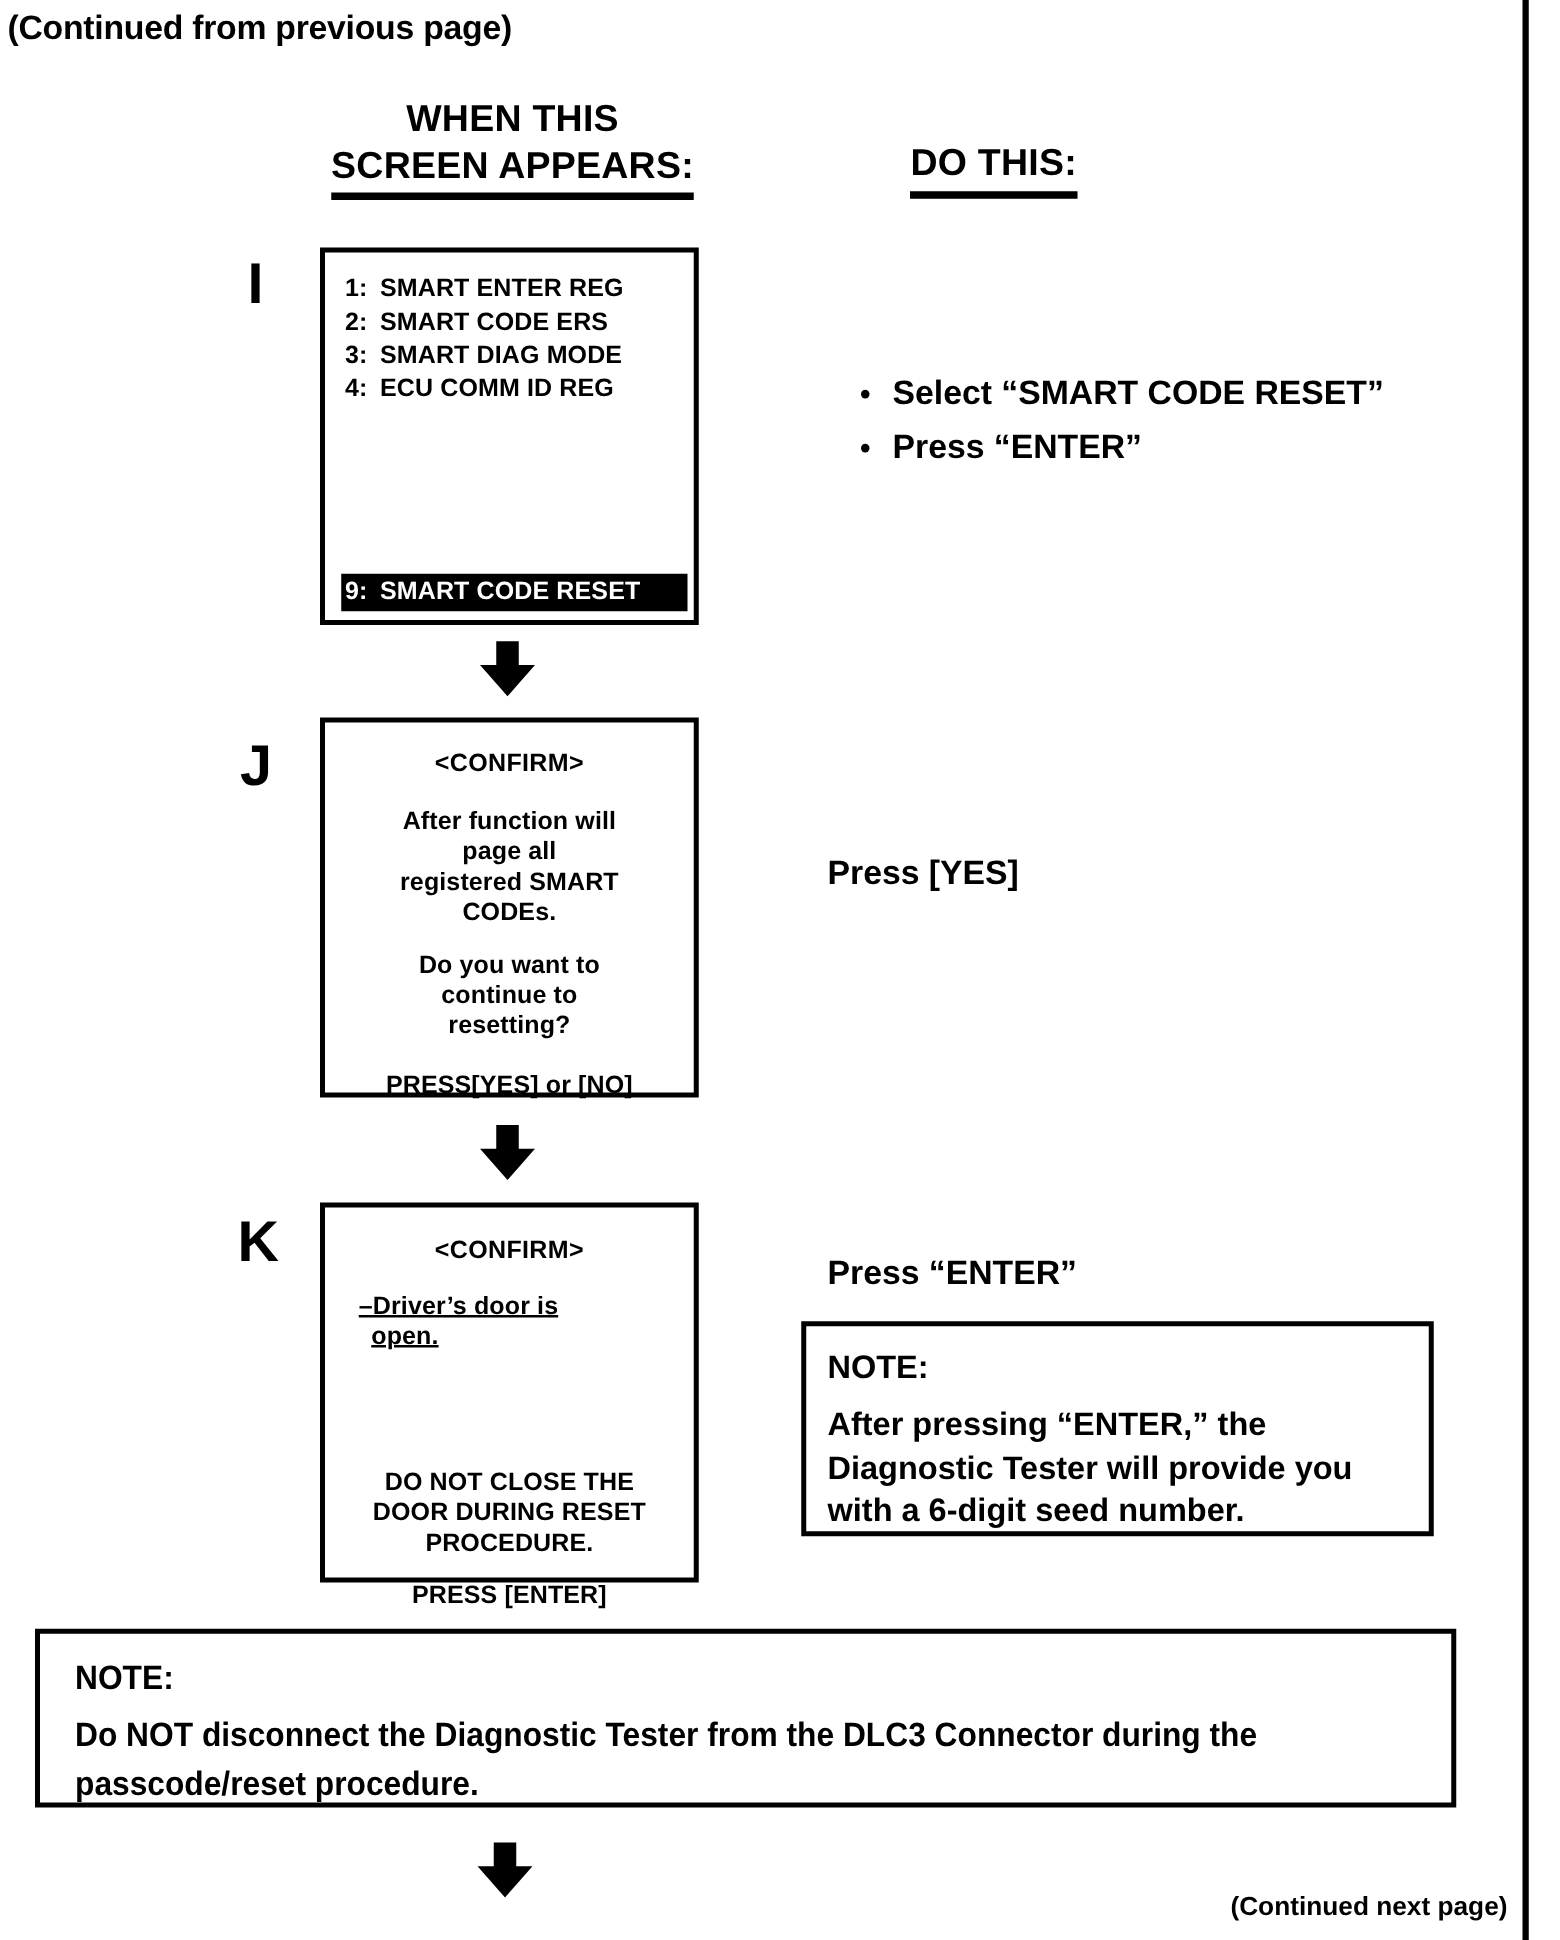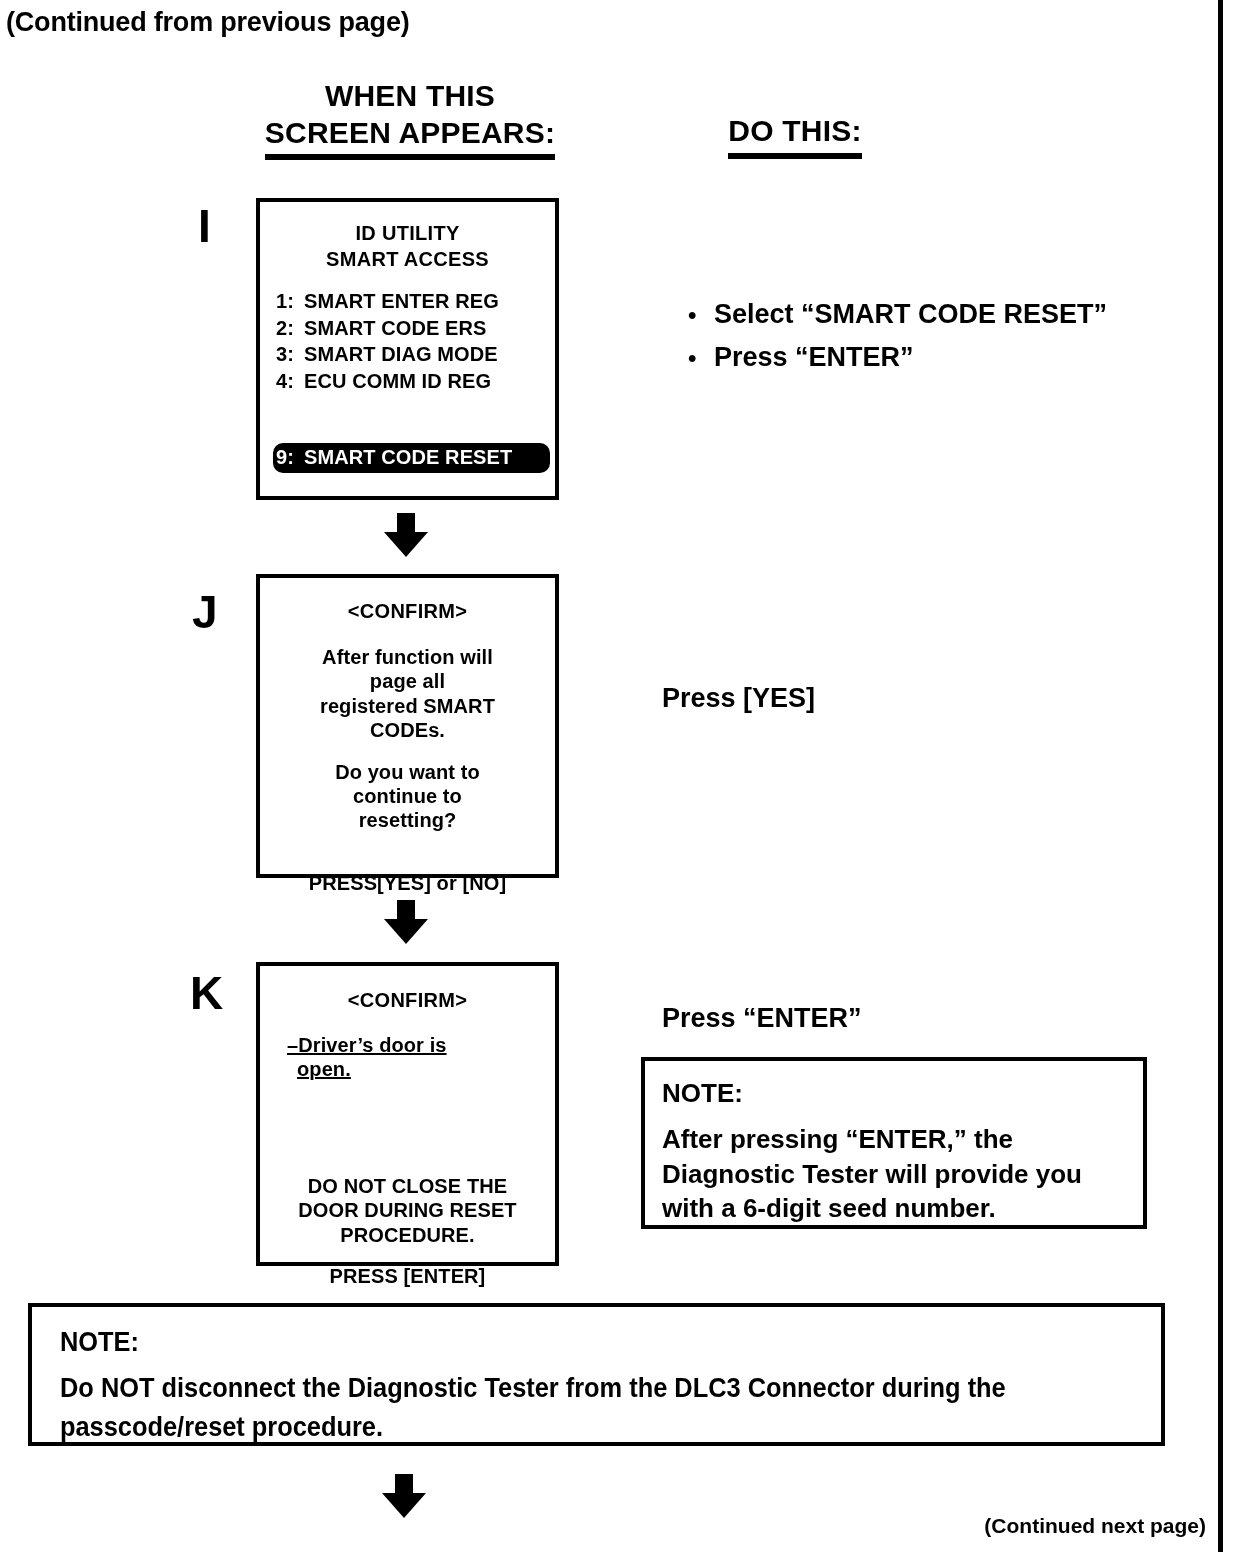--- a/index.html
+++ b/index.html
@@ -245,33 +245,29 @@
   </div>
 
   <div class="col-head" id="do-head">
     <span class="ul">DO THIS:</span>
   </div>
 
   <div class="step-letter" style="left:198px; top:203px;">I</div>
 
   <div class="screen" id="screen-i" style="left:256px; top:198px; width:303px; height:302px;">
     <div class="screen-inner">
-      <div class="scr-title" style="padding-top:18px;">
-        <span>ID UTILITY</span><br>
-        <span>SMART ACCESS</span>
-      </div>
 
       <div class="menu-list">
         <span class="menu-row"><span class="menu-num">1:</span><span>SMART ENTER REG</span></span>
         <span class="menu-row"><span class="menu-num">2:</span><span>SMART CODE ERS</span></span>
         <span class="menu-row"><span class="menu-num">3:</span><span>SMART DIAG MODE</span></span>
         <span class="menu-row"><span class="menu-num">4:</span><span>ECU COMM ID REG</span></span>
       </div>
 
-      <div class="menu-highlight" style="top:241px;border-radius:10px;">
+      <div class="menu-highlight" style="top:241px;">
         <span class="menu-num">9:</span><span>SMART CODE RESET</span>
       </div>
     </div>
   </div>
 
   <div class="bullet-list" style="left:652px; top:293px;">
     <span class="bullet-row"><span class="bullet-dot">•</span><span>Select “SMART CODE RESET”</span></span>
     <span class="bullet-row"><span class="bullet-dot">•</span><span>Press “ENTER”</span></span>
   </div>
 
@@ -292,21 +288,21 @@
         <span>registered SMART</span><br>
         <span>CODEs.</span>
       </div>
 
       <div class="scr-para" style="margin-top:17px;">
         <span>Do you want to</span><br>
         <span>continue to</span><br>
         <span>resetting?</span>
       </div>
 
-      <div class="scr-para" style="margin-top:38px;">PRESS[YES] or [NO]</div>
+      <div class="scr-para" style="margin-top:23px;">PRESS[YES] or [NO]</div>
     </div>
   </div>
 
   <div class="instr" style="left:662px; top:683px;">Press [YES]</div>
 
   <div class="arrow-down" style="left:384px; top:900px;">
     <div class="arrow-stem"></div>
     <div class="arrow-head"></div>
   </div>
 

